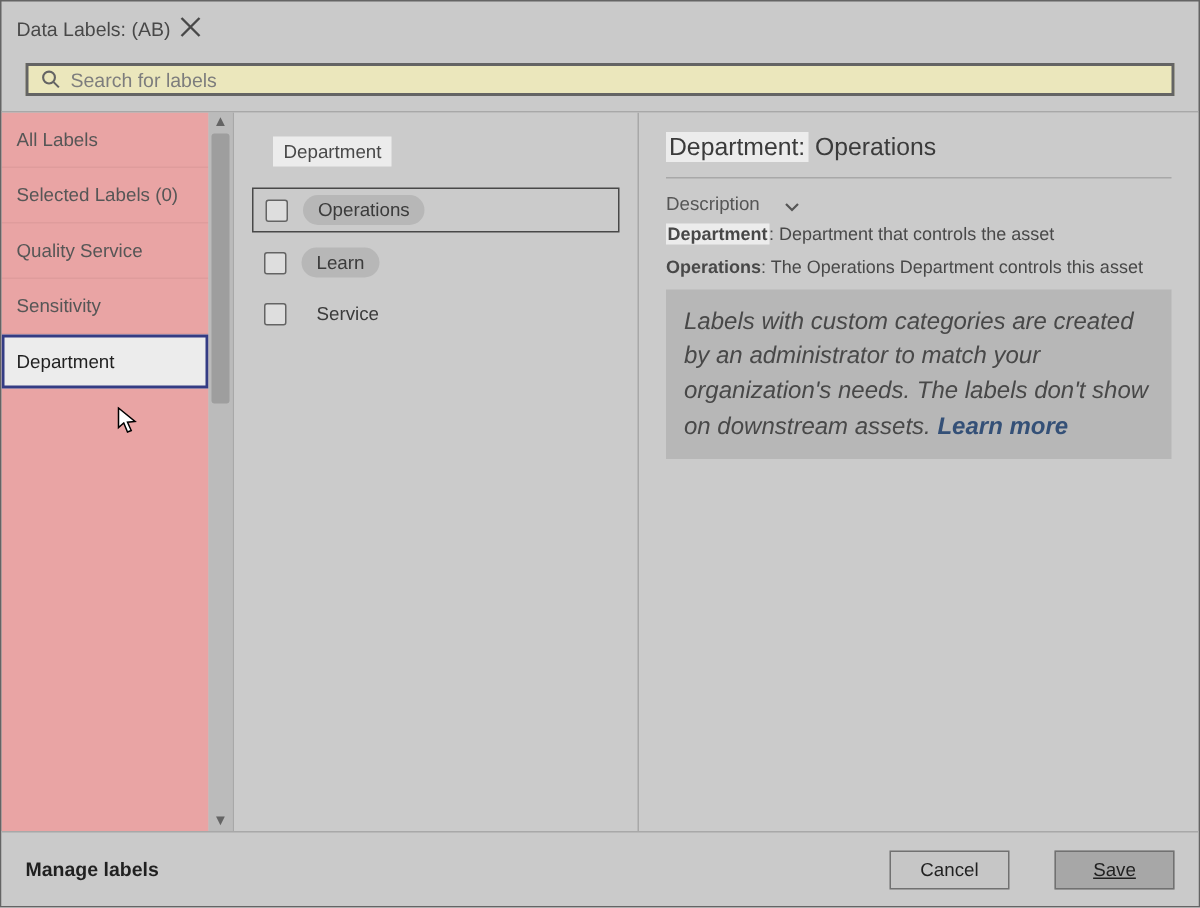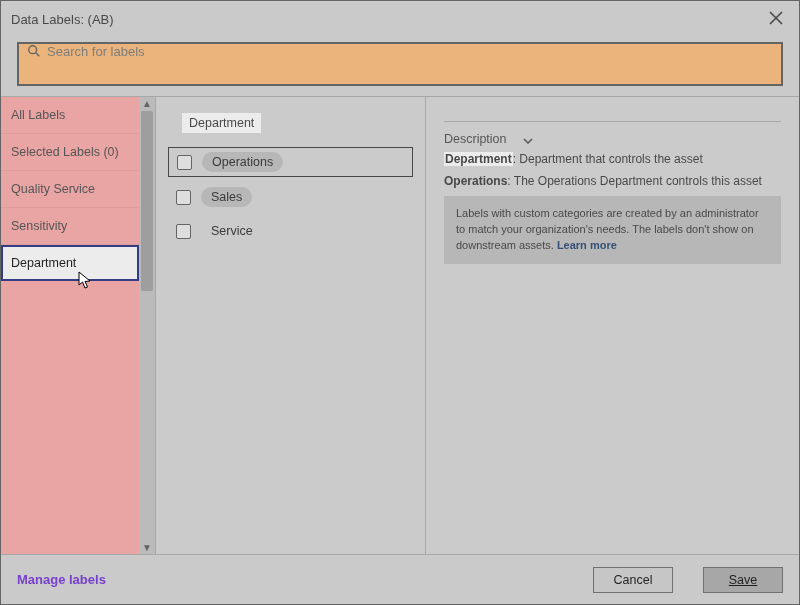--- a/index.html
+++ b/index.html
@@ -1,25 +1,25 @@
 <!DOCTYPE html>
 <html><head>
 <meta charset="utf-8">
 <style>
   * { box-sizing: border-box; margin: 0; padding: 0; font-family: "Segoe UI", Arial, sans-serif; }
   body { background: #d0d0d0; width: 800px; height: 605px; overflow: hidden; position: relative; }
   .overlay { position: absolute; inset: 0; background: rgba(160,160,160,0.20); pointer-events: none; z-index: 50; }
 
   .window { width: 800px; height: 605px; border: 1px solid #555; background: #d5d5d5; display: flex; flex-direction: column; }
 
-  .titlebar { display: flex; align-items: center; justify-content: space-between; padding: 6px 10px; font-size: 13px; color: #333; }
+  .titlebar { display: flex; align-items: center; justify-content: flex-start; padding: 6px 10px; font-size: 13px; color: #333; }
   .titlebar .close { font-size: 18px; color: #333; cursor: pointer; padding: 2px 6px; }
 
   .search-wrap { padding: 4px 16px 10px 16px; }
-  .search-box { display: flex; align-items: flex-start; border: 2px solid #555; background: #fdba74; height: 44px; padding: 0 8px; }
+  .search-box { display: flex; align-items: center; border: 2px solid #555; background: #fef9c3; height: 22px; padding: 0 8px; }
   .search-box svg { flex: 0 0 auto; }
   .search-box input { flex: 1; border: none; background: transparent; font-size: 13px; color: #555; padding-left: 6px; outline: none; }
 
   .content { flex: 1; display: flex; border-top: 1px solid #aaa; overflow: hidden; }
 
   .sidebar-wrap { display: flex; border-right: 1px solid #aaa; }
   .sidebar { width: 138px; background: #fca5a5; display: flex; flex-direction: column; }
   .sidebar-item { padding: 11px 10px; font-size: 12.5px; color: #444; border-bottom: 1px solid rgba(0,0,0,0.05); cursor: pointer; }
   .sidebar-item.selected { background: #fff; border: 2px solid #1a237e; color: #000; padding: 9px 8px; position: relative; }
   .scroll-track { width: 16px; background: #c2c2c2; position: relative; }
@@ -37,25 +37,25 @@
   .label-row .pill.plain { background: transparent; }
 
   .right-pane { flex: 1; background: #d6d6d6; padding: 14px 18px; }
   .r-title { font-size: 16.5px; color: #222; margin-bottom: 4px; }
   .r-title .hl { background: #fff; padding: 1px 2px; }
   .r-divider { border: none; border-top: 1px solid #aaa; margin: 10px 0; }
   .desc-toggle { font-size: 12.5px; color: #444; display: flex; align-items: flex-end; gap: 16px; margin-bottom: 6px; }
   .desc-line { font-size: 12px; color: #333; margin-bottom: 8px; }
   .desc-line .bold { font-weight: 600; }
   .desc-line .hl { background: #fff; padding: 0 1px; font-weight:600; }
-  .info-box { background: #bdbdbd; padding: 10px 12px; font-size: 11px; color: #333; line-height: 1.45; margin-top: 6px; }
+  .info-box { background: #bdbdbd; padding: 10px 12px; font-size: 16px; color: #333; line-height: 1.45; margin-top: 6px; font-style: italic; }
   .info-box .link { color: #1a3d6d; font-weight: 600; cursor: pointer; }
 
   .footer { height: 50px; border-top: 1px solid #aaa; display: flex; align-items: center; justify-content: space-between; padding: 0 16px; background: #d5d5d5; }
-  .manage-link { color: #6d28d9; font-weight: 600; font-size: 13px; cursor: pointer; }
+  .manage-link { color: #000000; font-weight: 600; font-size: 13px; cursor: pointer; }
   .footer-buttons { display: flex; gap: 30px; }
   .btn { width: 80px; height: 26px; font-size: 12.5px; border: 1px solid #666; background: #d0d0d0; cursor: pointer; }
   .btn.primary { background: #a9a9a9; text-decoration: underline; }
 
   .cursor { position: absolute; top: 271px; left: 78px; z-index: 100; pointer-events:none; }
 </style>
 </head>
 <body>
 
 <div class="window">
@@ -98,29 +98,33 @@
     </div>
 
     <div class="mid-pane">
       <div class="chip-header">Department</div>
       <div class="label-row active">
         <div class="cb"></div>
         <div class="pill">Operations</div>
       </div>
       <div class="label-row">
         <div class="cb"></div>
-        <div class="pill">Sales</div>
+        <div class="pill">Learn</div>
       </div>
       <div class="label-row">
         <div class="cb"></div>
         <div class="pill plain">Service</div>
       </div>
     </div>
 
     <div class="right-pane">
+      <div class="r-title">
+        <span class="hl">Department:</span>
+        <span>Operations</span>
+      </div>
       <hr class="r-divider">
       <div class="desc-toggle">
         <span>Description</span>
         <svg width="10" height="10" viewBox="0 0 10 10">
             <polyline points="1,3 5,7 9,3" stroke="#444" stroke-width="1.5" fill="none"></polyline>
           </svg>
       </div>
       <div class="desc-line">
         <span class="hl">Department</span><span>: Department that controls the asset</span>
       </div>

